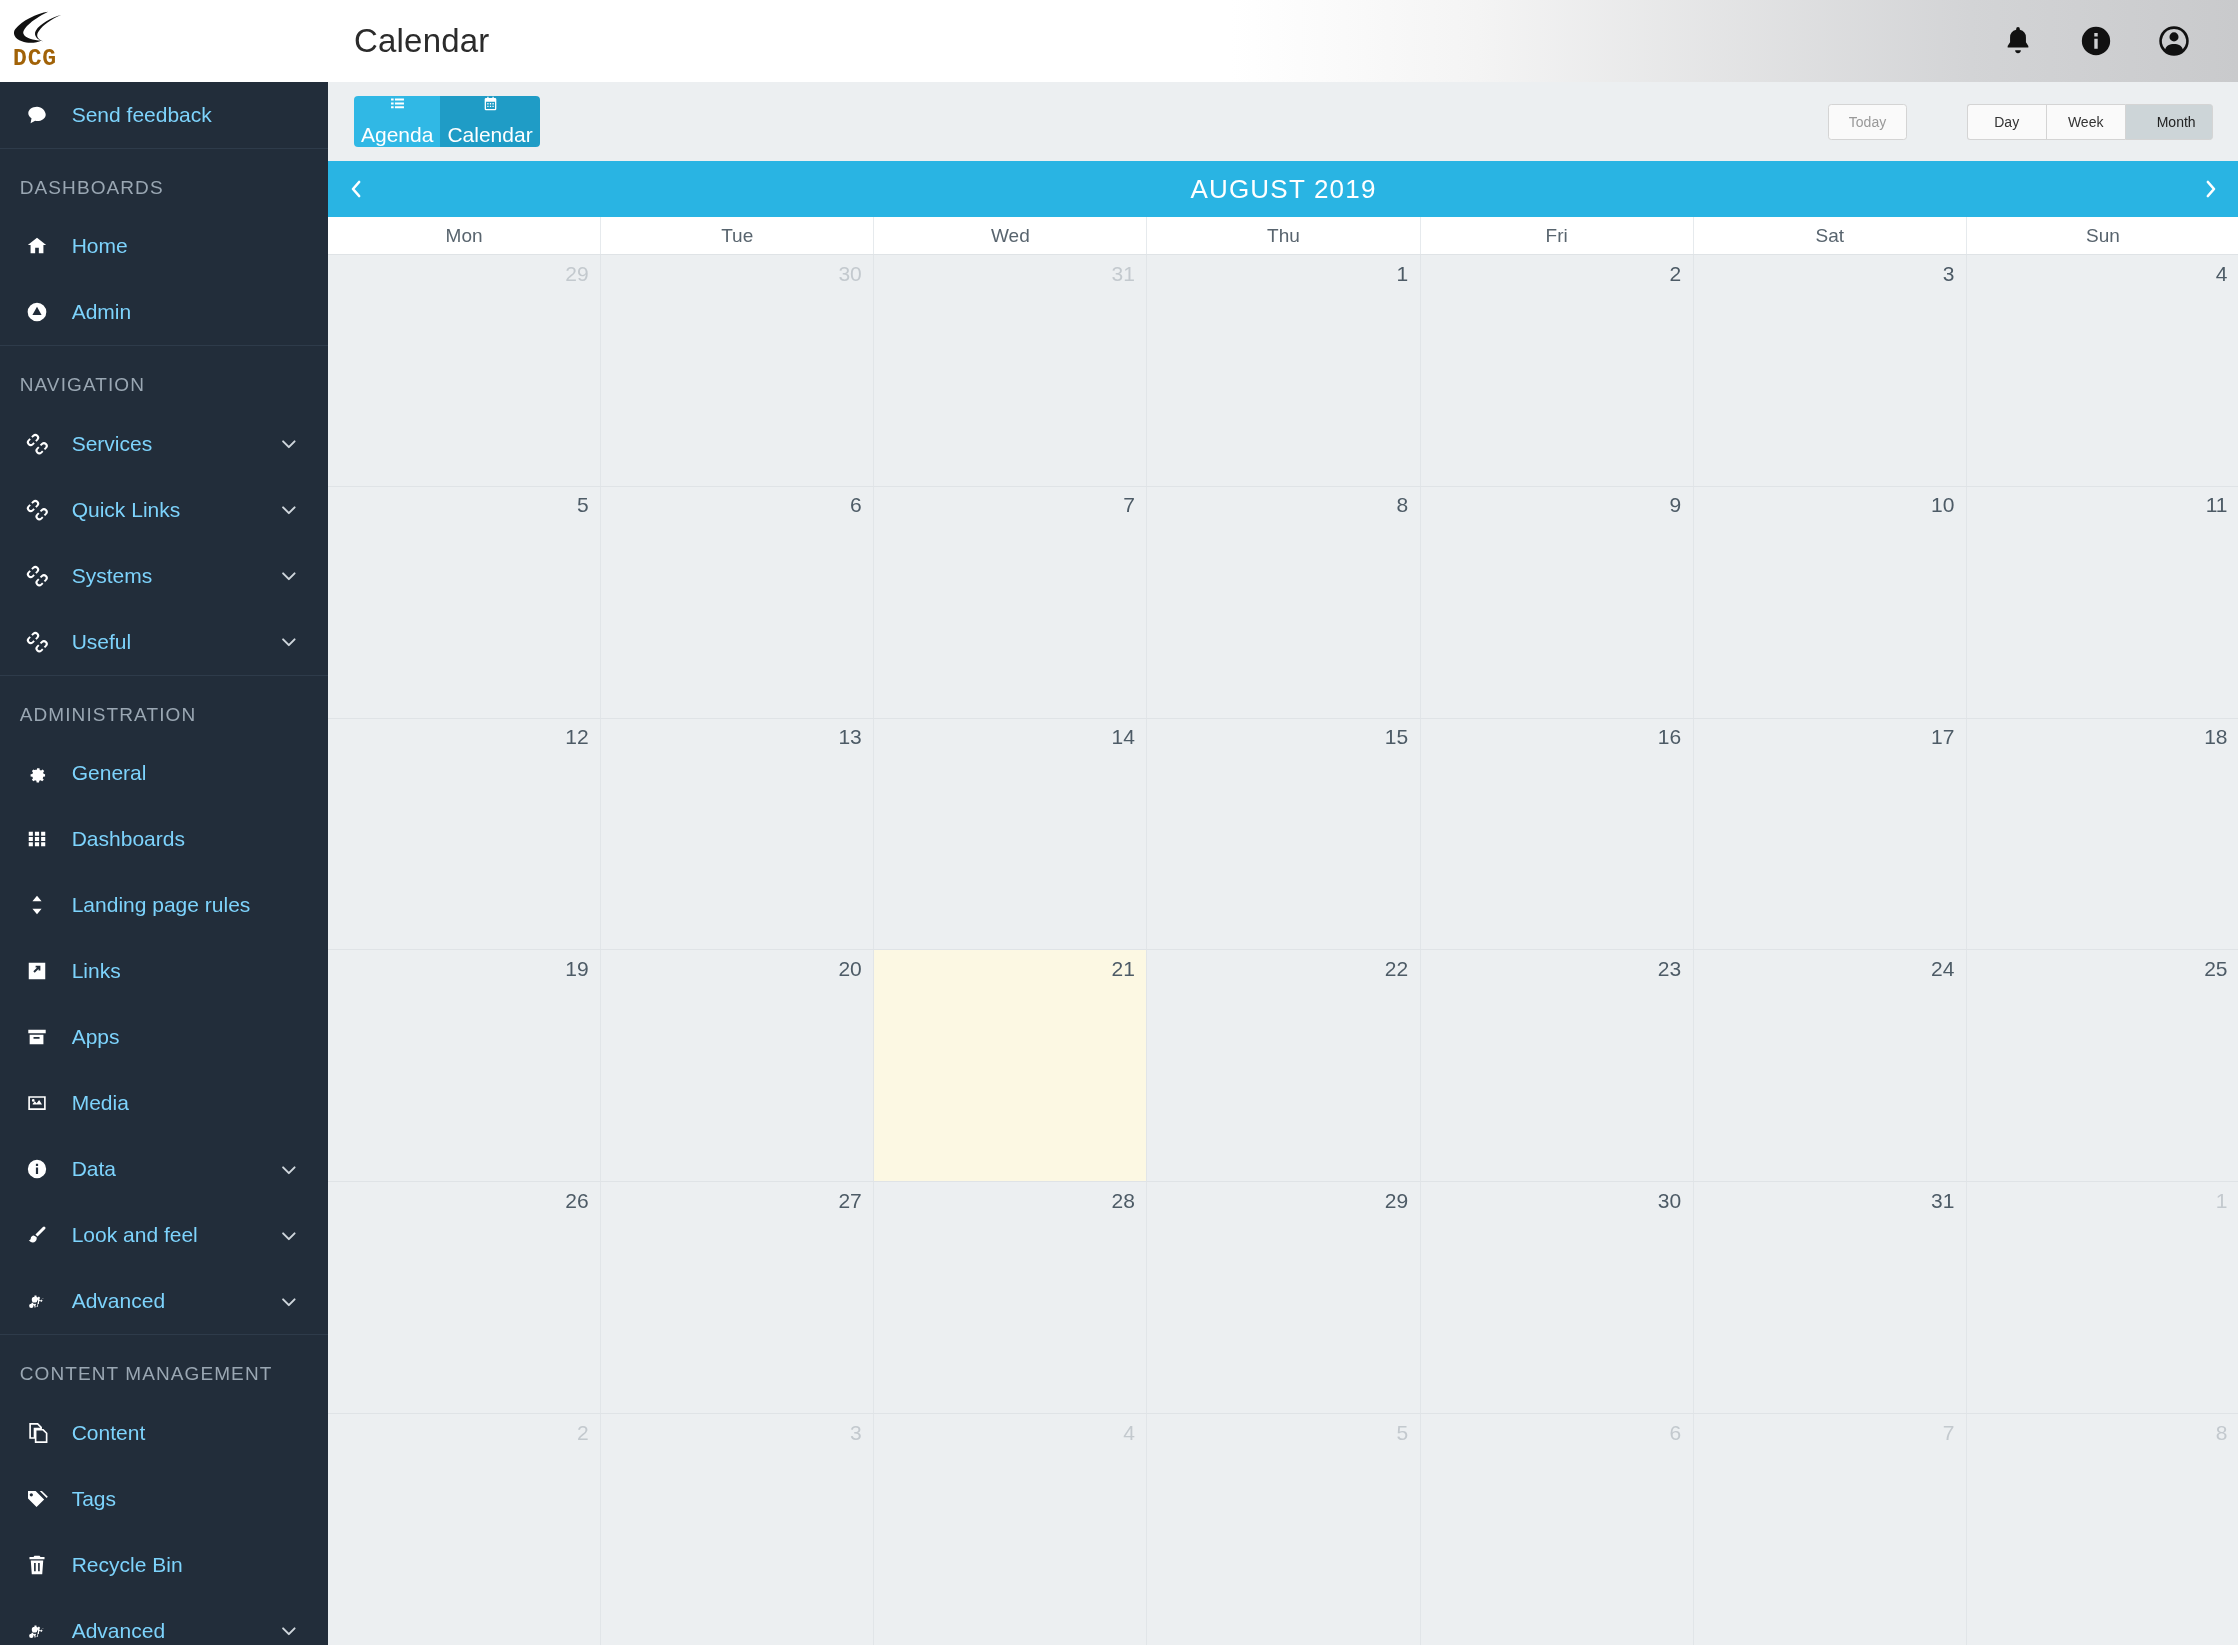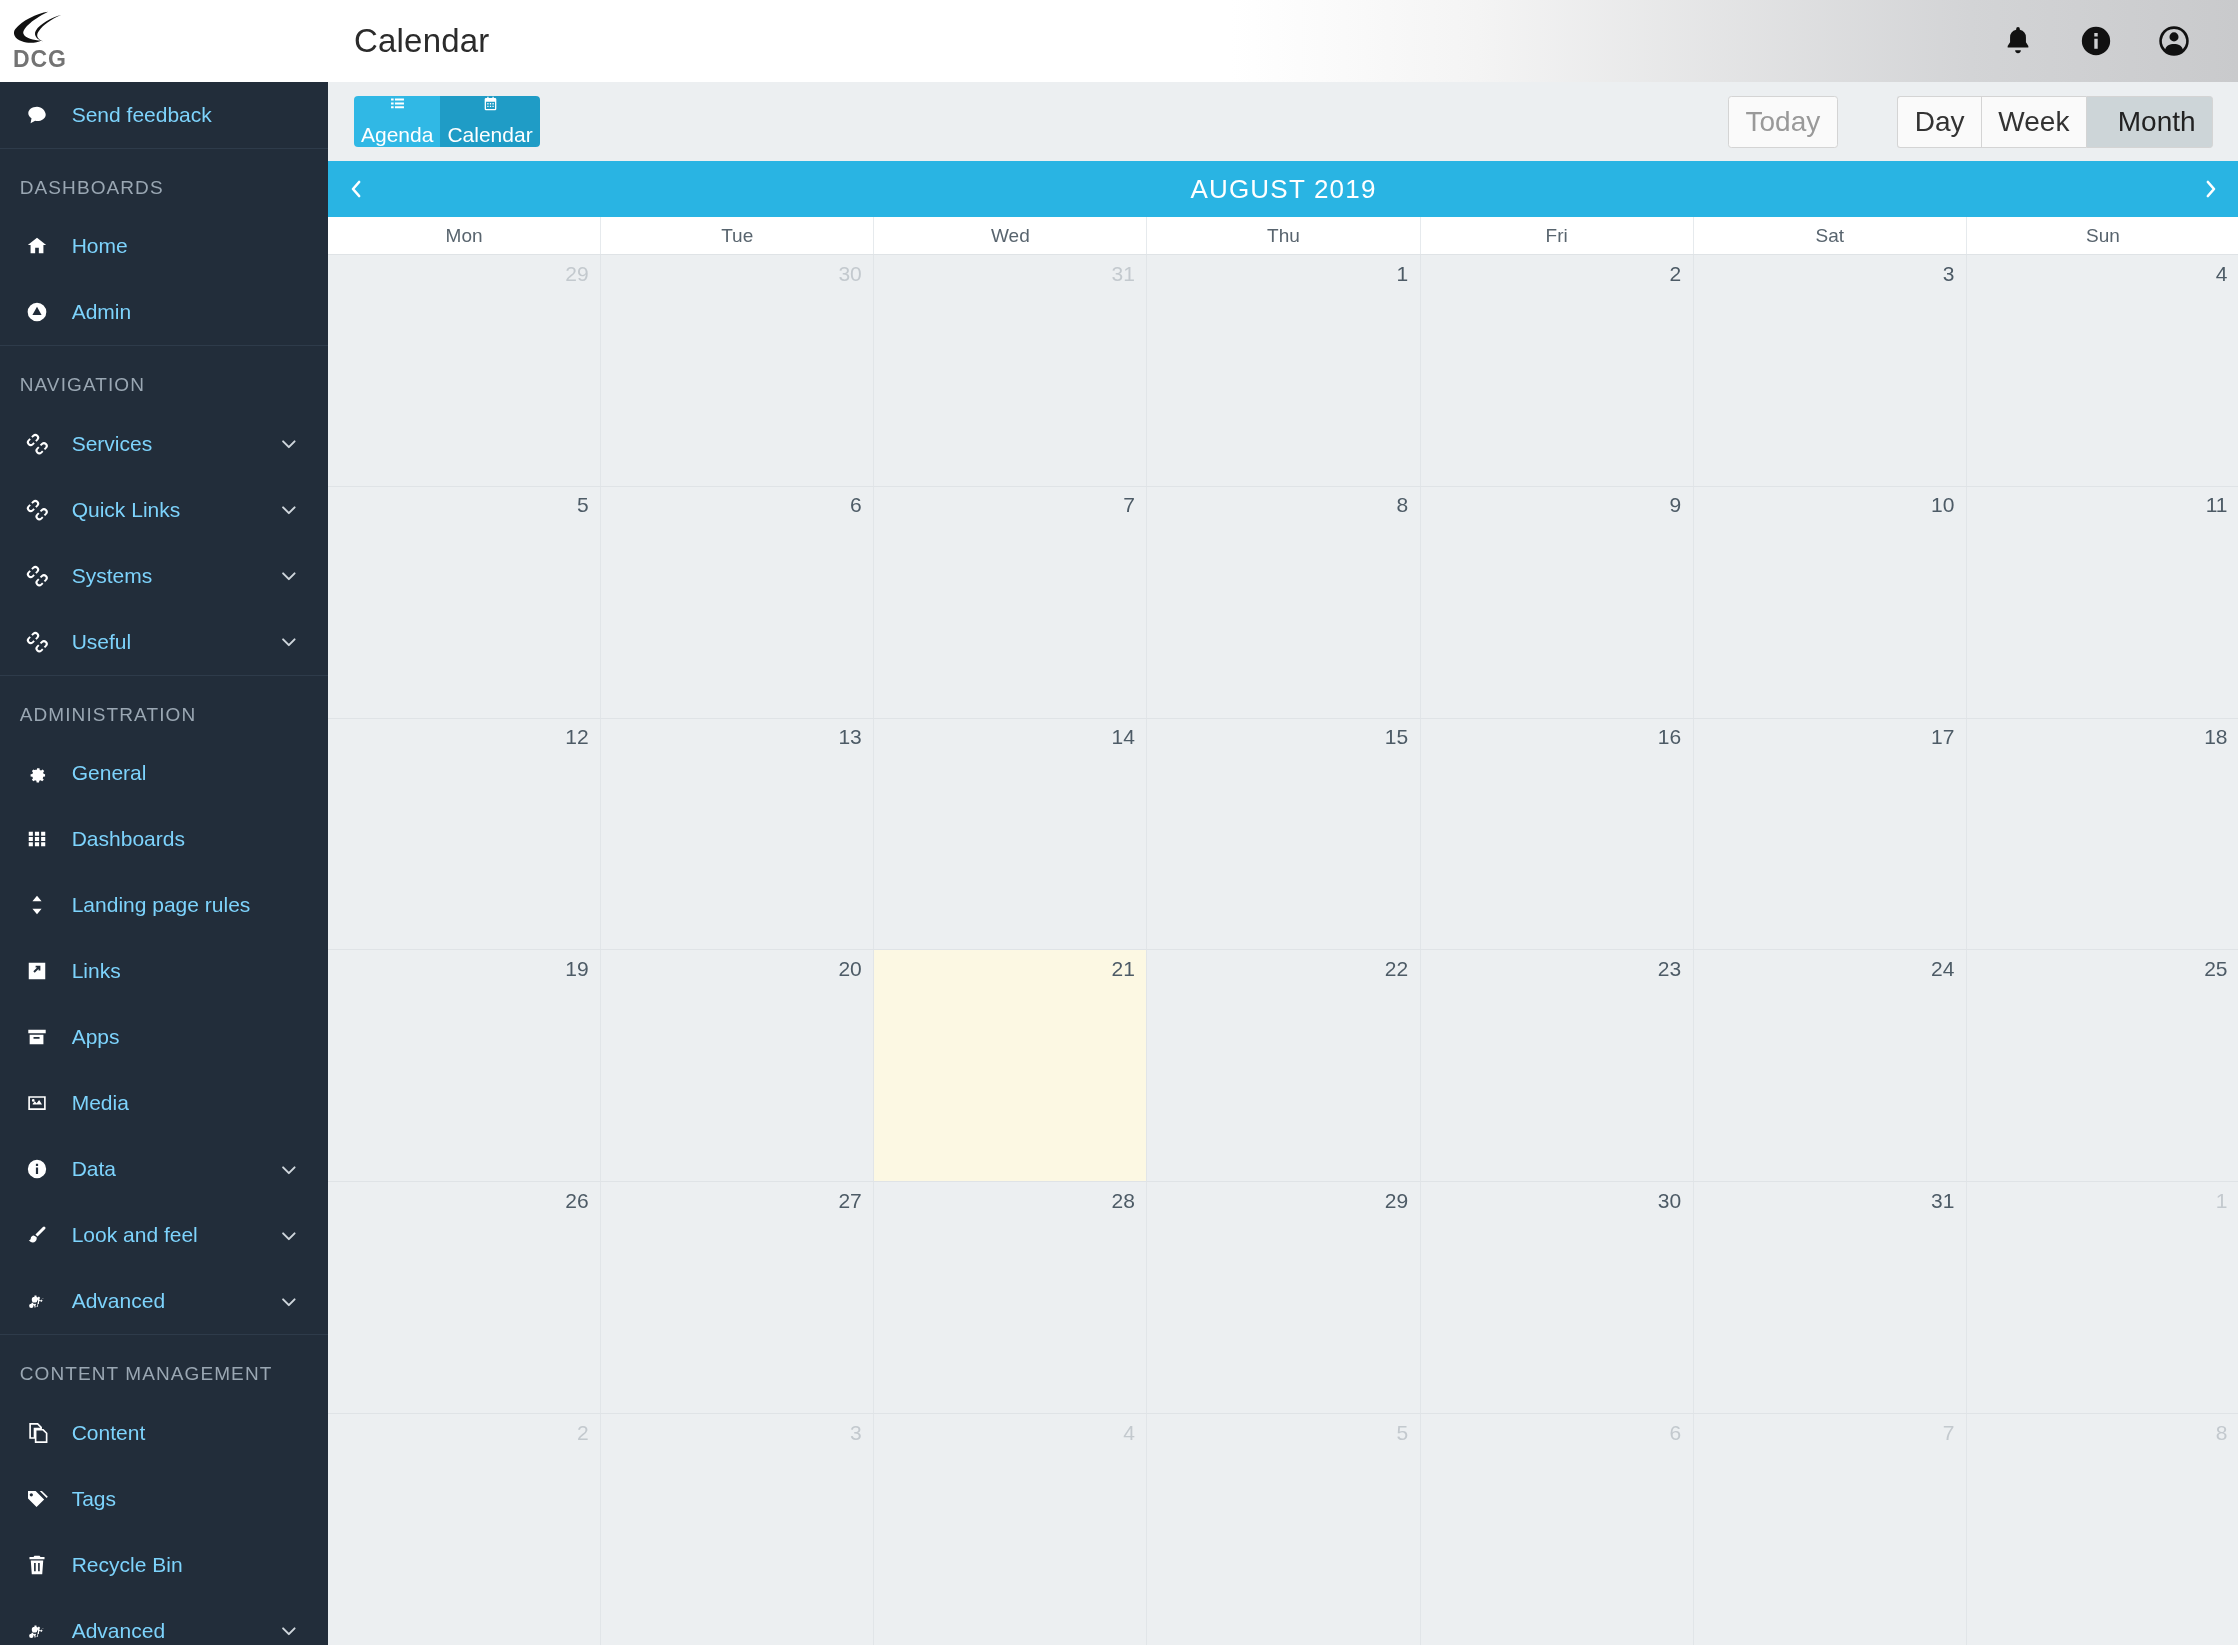--- a/index.html
+++ b/index.html
@@ -19,23 +19,23 @@
     position: relative; z-index: 5;
   }
   .logo-box {
     width: 328px; flex: 0 0 328px; height: 82px;
     display: flex; align-items: center; padding-left: 11.5px;
     background: #ffffff;
   }
   .logo-wrap { display: flex; flex-direction: column; align-items: flex-start; }
   .logo-mark { width: 64px; height: 36px; display: block; }
   .logo-text {
-    font-family: Liberation Sans, sans-serif;
+    font-family: Liberation Mono, monospace;
     font-weight: bold; font-size: 23px; letter-spacing: 0.8px;
-    color: #737373; line-height: 1; margin-top: 1.6px; margin-left: 1.6px;
+    color: #a16207; line-height: 1; margin-top: 1.6px; margin-left: 1.6px;
   }
   .topbar-title {
     font-size: 33px; color: #2b2b2b; font-weight: 400;
     margin-left: 26px; letter-spacing: 0.2px;
   }
   .topbar-actions {
     margin-left: auto; display: flex; align-items: center;
     gap: 44px; padding-right: 48px;
   }
   .topbar-icon { width: 34px; height: 34px; display: block; cursor: pointer; color: #111; }
@@ -84,23 +84,23 @@
     color: #ffffff; font-size: 21px; border: none; cursor: pointer;
     font-family: "Liberation Sans", sans-serif;
     flex-direction: column;
   }
   .vbtn svg { width: 21px; height: 21px; display: block; }
   .vbtn.agenda { background: #30b8e5; border-radius: 4.1px 0 0 4.1px; }
   .vbtn.calendar { background: #1f9cc6; border-radius: 0 4.1px 4.1px 0; }
 
   .range-group { margin-left: auto; display: flex; align-items: center; gap: 19.7px; }
   .rbtn {
-    height: 52px; min-width: 79px; padding: 0 16.4px;
+    height: 36px; min-width: 79px; padding: 0 16.4px;
     background: #fafafa; border: 0.8px solid #d4d4d4;
-    font-size: 28px; color: #333; cursor: pointer;
+    font-size: 14px; color: #333; cursor: pointer;
     display: flex; align-items: center; justify-content: center;
     font-family: "Liberation Sans", sans-serif;
   }
   .rbtn.muted { color: #999; border-radius: 3.3px; }
   .seg { display: flex; }
   .seg .rbtn { border-radius: 0; border-right-width: 0; }
   .seg .rbtn:first-child { border-radius: 3.3px 0 0 3.3px; margin-left: 40px; }
   .seg .rbtn:last-child { border-radius: 0 3.3px 3.3px 0; border-right-width: 0.8px; padding-left: 31px; }
   .seg .rbtn.active { background: #cdd5d8; color: #222; }
 

